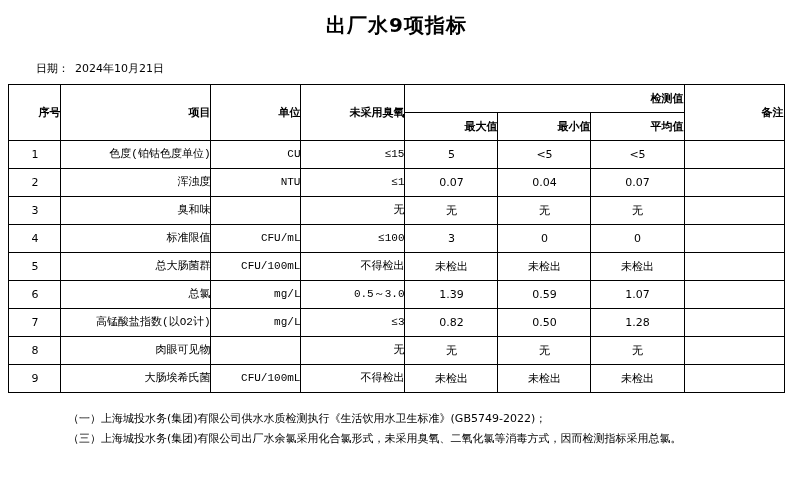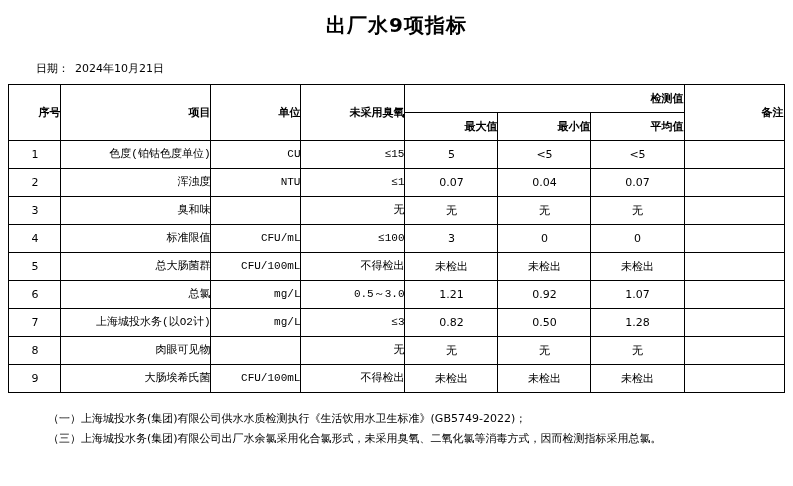--- a/index.html
+++ b/index.html
@@ -73,21 +73,21 @@
     margin-top: 16px;
     margin-left: 36px;
     font-size: 11px;
     line-height: 20px;
     font-family: "DejaVu Sans", "Liberation Sans", sans-serif;
   }
   .notes .note-title {
     margin-bottom: 2px;
   }
   .notes .note-line {
-    margin-left: 12px;
+    margin-left: 32px;
   }
 </style>
 </head>
 <body>
 
 <div class="page">
 
   <h1 class="doc-title">出厂水9项指标</h1>
 
   <div class="date-line">
@@ -169,28 +169,28 @@
         <td class="c-center">未检出</td>
         <td class="c-center">未检出</td>
         <td class="c-center">未检出</td>
         <td class="c-center"></td>
       </tr>
       <tr>
         <td class="c-center">6</td>
         <td class="c-left">总氯</td>
         <td class="c-left">mg/L</td>
         <td class="c-left">0.5～3.0</td>
-        <td class="c-center">1.21</td>
-        <td class="c-center">0.92</td>
+        <td class="c-center">1.39</td>
+        <td class="c-center">0.59</td>
         <td class="c-center">1.07</td>
         <td class="c-center"></td>
       </tr>
       <tr>
         <td class="c-center">7</td>
-        <td class="c-left">上海城投水务(以O2计)</td>
+        <td class="c-left">高锰酸盐指数(以O2计)</td>
         <td class="c-left">mg/L</td>
         <td class="c-left">≤3</td>
         <td class="c-center">0.82</td>
         <td class="c-center">0.50</td>
         <td class="c-center">1.28</td>
         <td class="c-center"></td>
       </tr>
       <tr>
         <td class="c-center">8</td>
         <td class="c-left">肉眼可见物</td>

